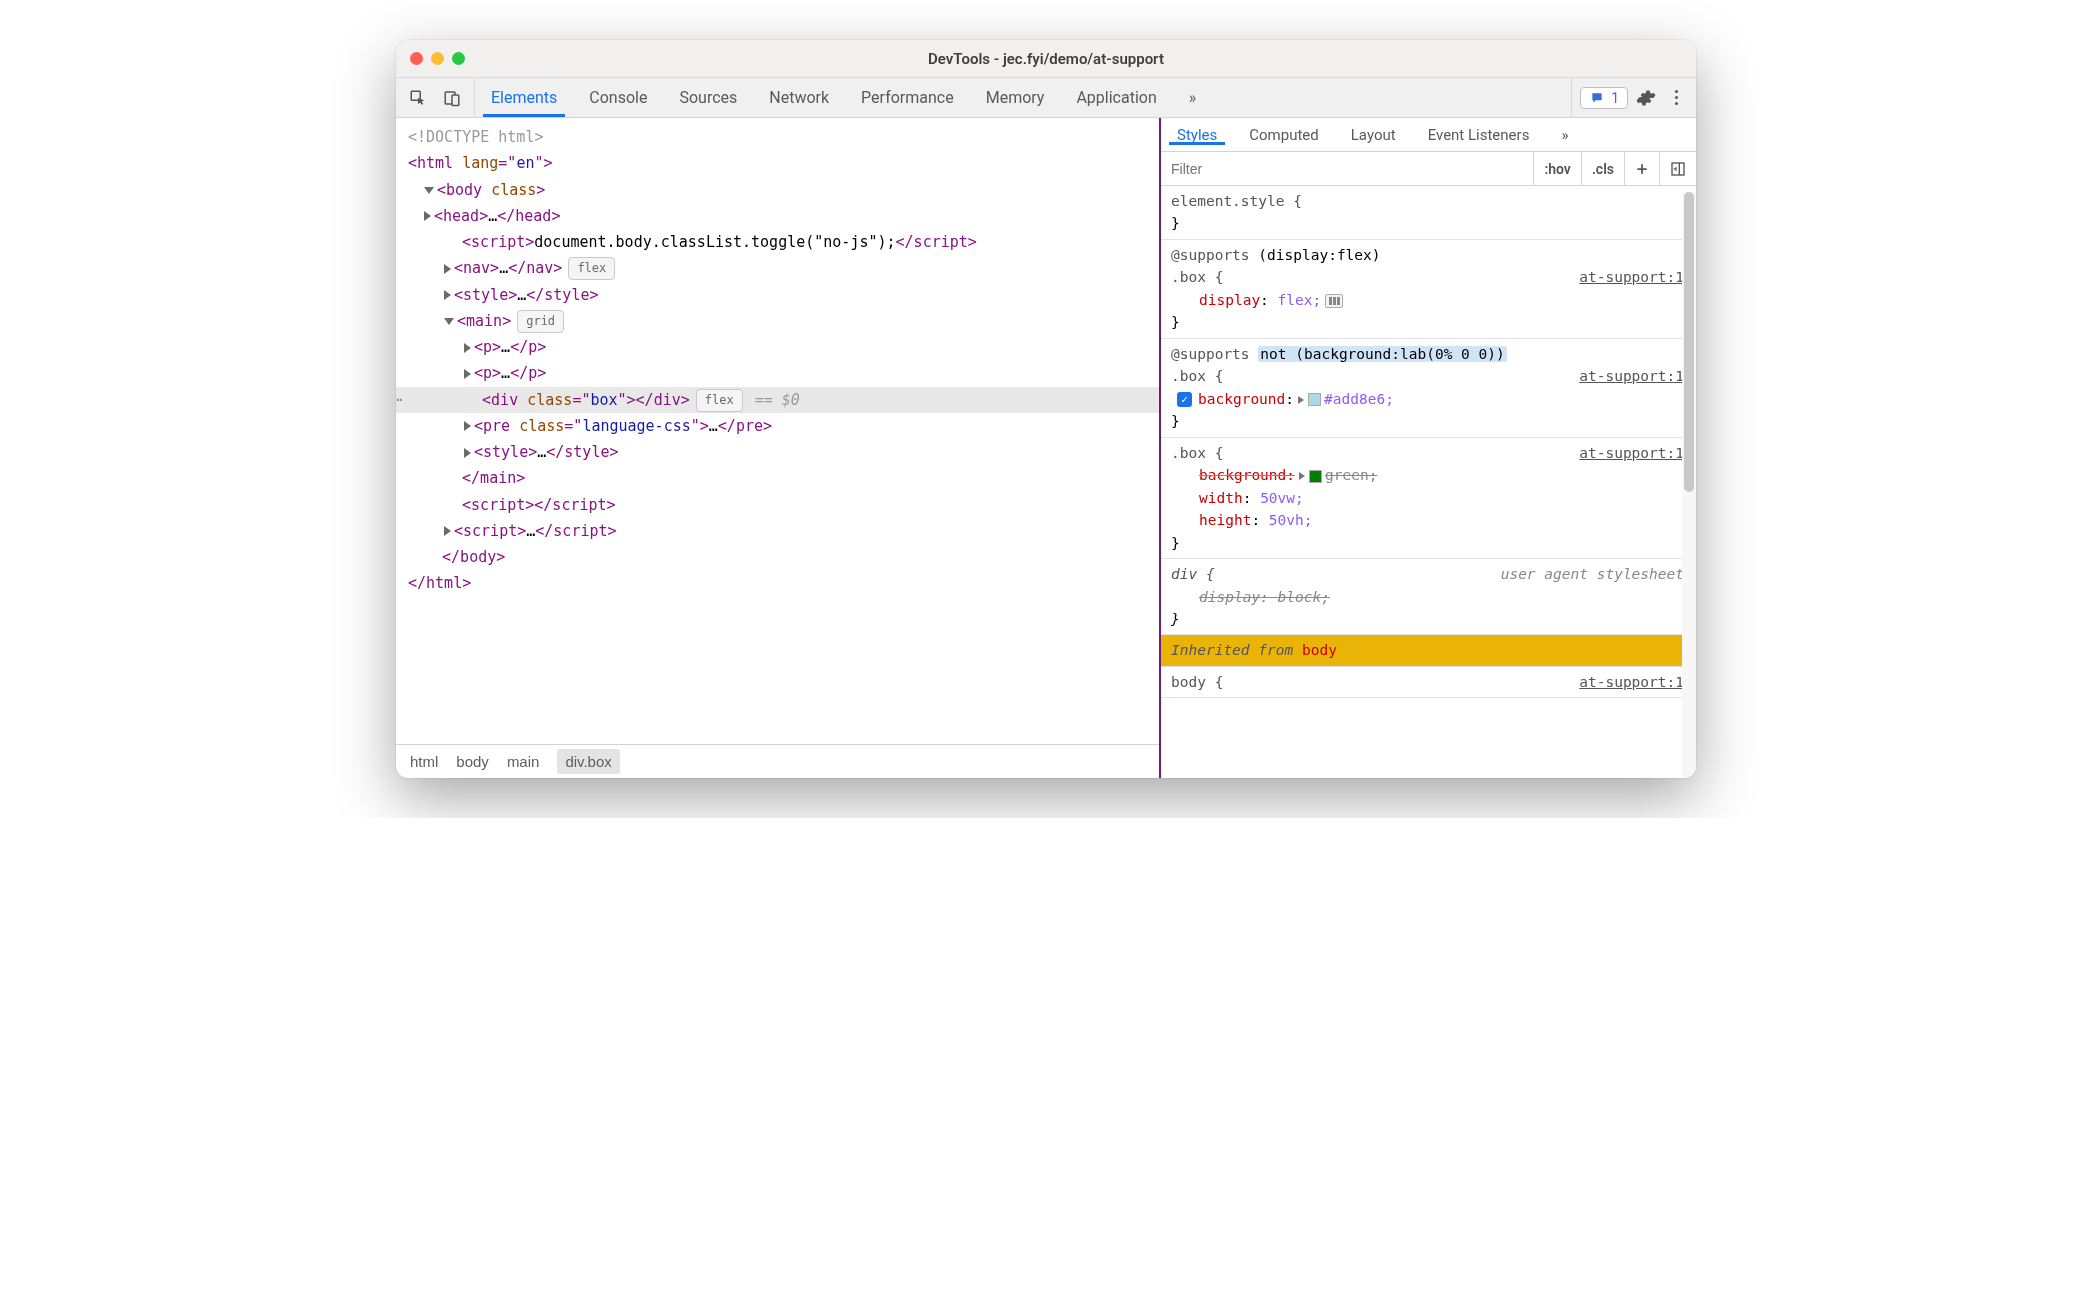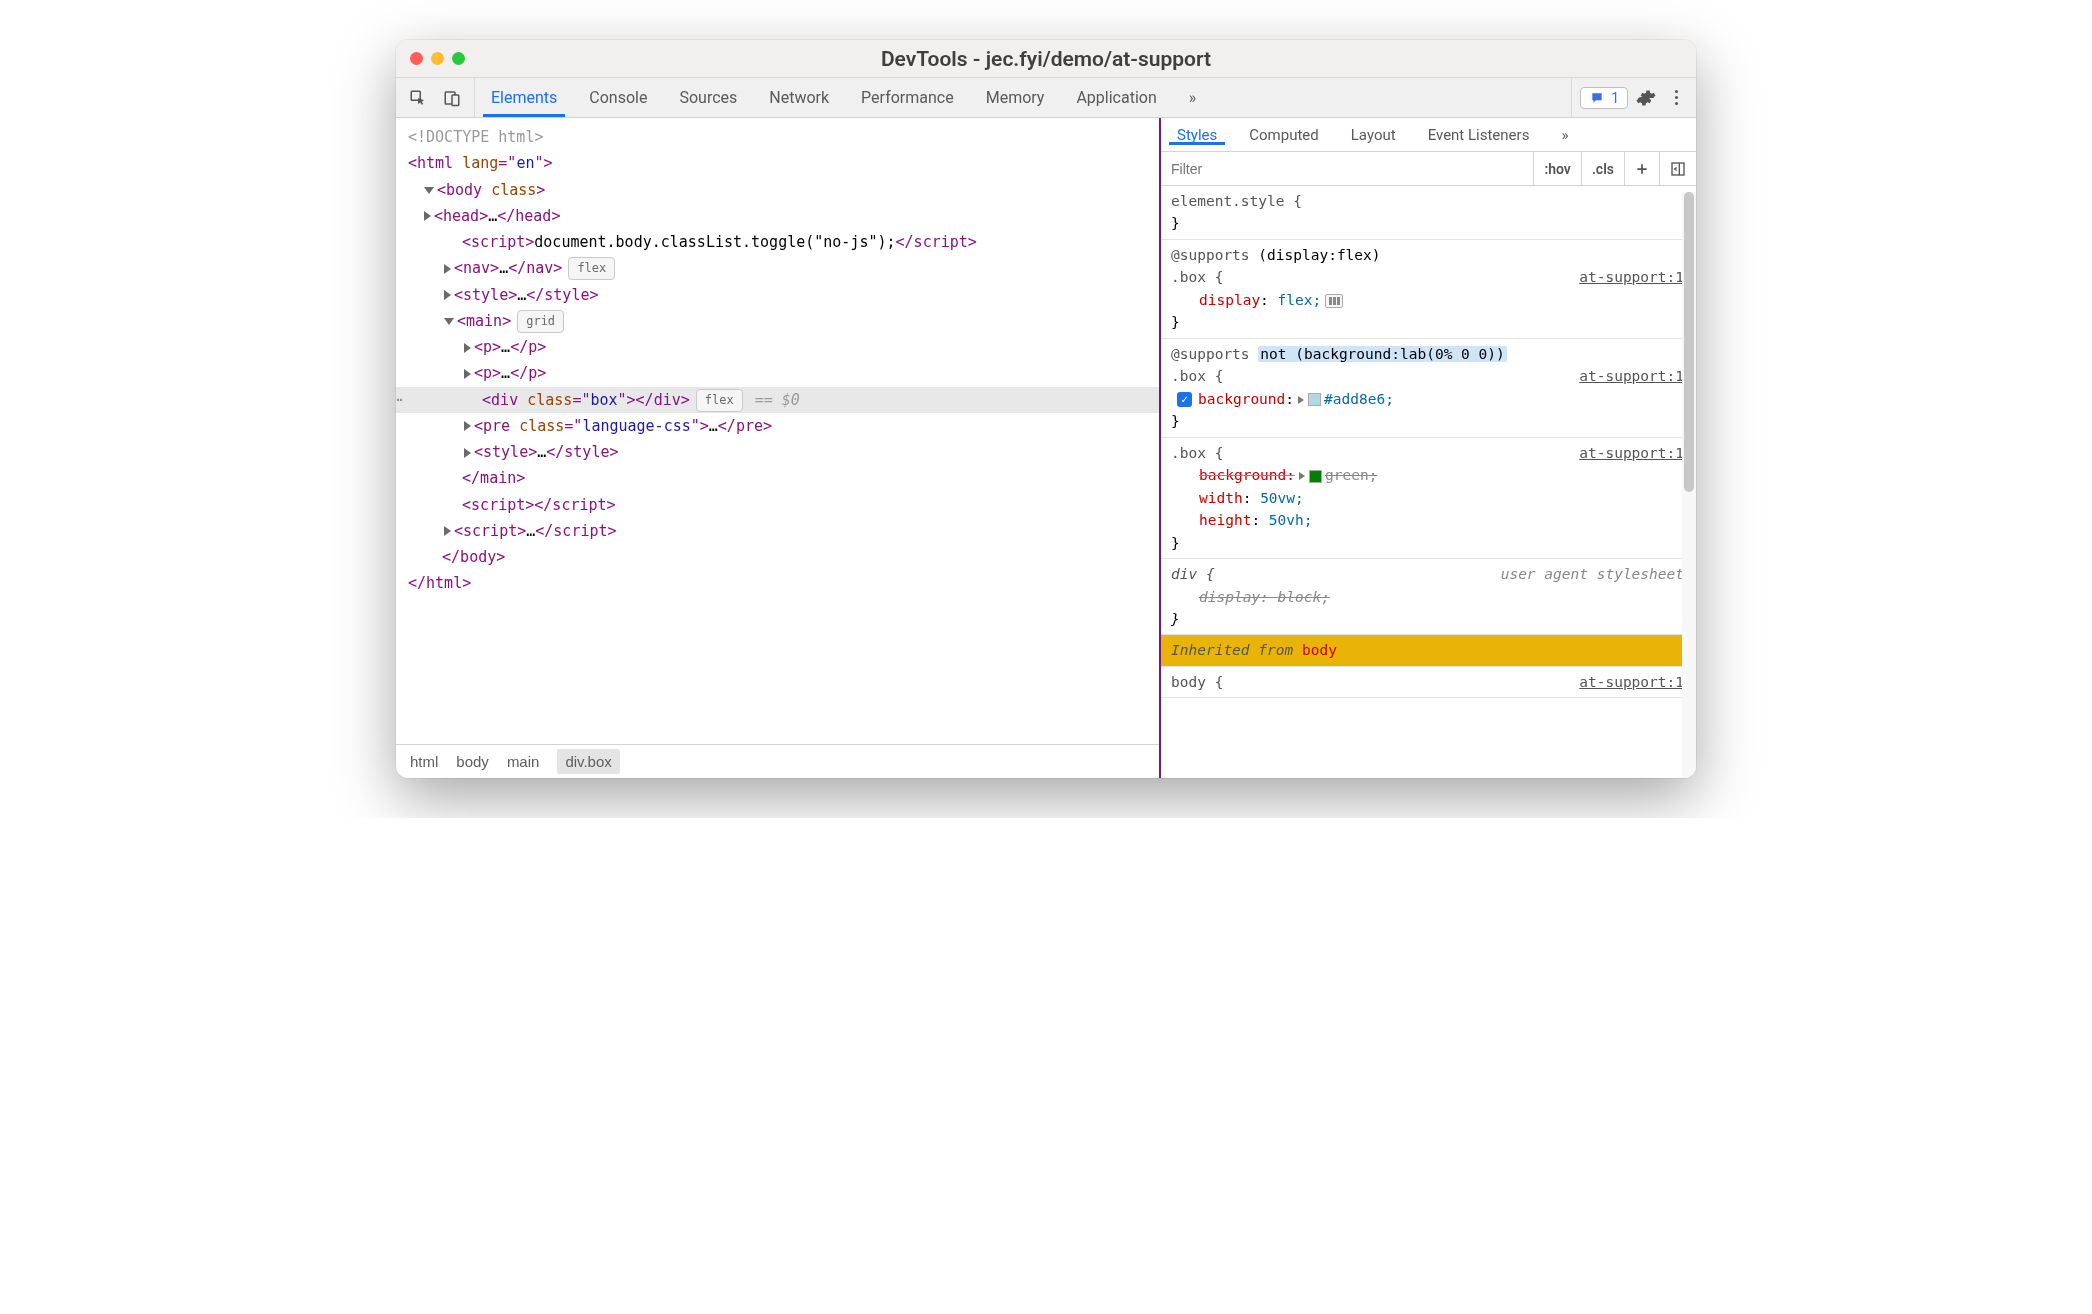--- a/index.html
+++ b/index.html
@@ -38,21 +38,21 @@
     height: 13px;
     border-radius: 50%;
   }
   .tl-red { background: #ff5f57; }
   .tl-yellow { background: #febc2e; }
   .tl-green { background: #28c840; }
   .window-title {
     position: absolute;
     left: 0; right: 0;
     text-align: center;
-    font-size: 21px;
+    font-size: 15px;
     font-weight: 600;
     color: #3f3f3f;
     pointer-events: none;
   }
   .toolbar {
     height: 40px;
     background: #f0f0f0;
     border-bottom: 1px solid #d3d3d3;
     display: flex;
     align-items: center;
@@ -282,21 +282,21 @@
     color: #555;
     text-decoration: underline;
     font-family: Menlo, Consolas, monospace;
   }
   .rule-source.ua { color:#888; font-style:italic; text-decoration:none; }
   .selector { color: #555; }
   .supports-kw { color:#555; }
   .highlight-sup { background:#cfe4f7; border-radius:2px; padding:0 2px; }
   .prop { padding-left: 28px; }
   .prop-name { color: #c80000; }
-  .prop-value { color: #0369a1; }
+  .prop-value { color: #8b5cf6; }
   .strikethrough { text-decoration: line-through; color:#888;}
   .checkbox {
     display: inline-flex;
     width: 15px;
     height: 15px;
     border-radius: 3px;
     background: #1a73e8;
     color: #fff;
     align-items: center;
     justify-content: center;

